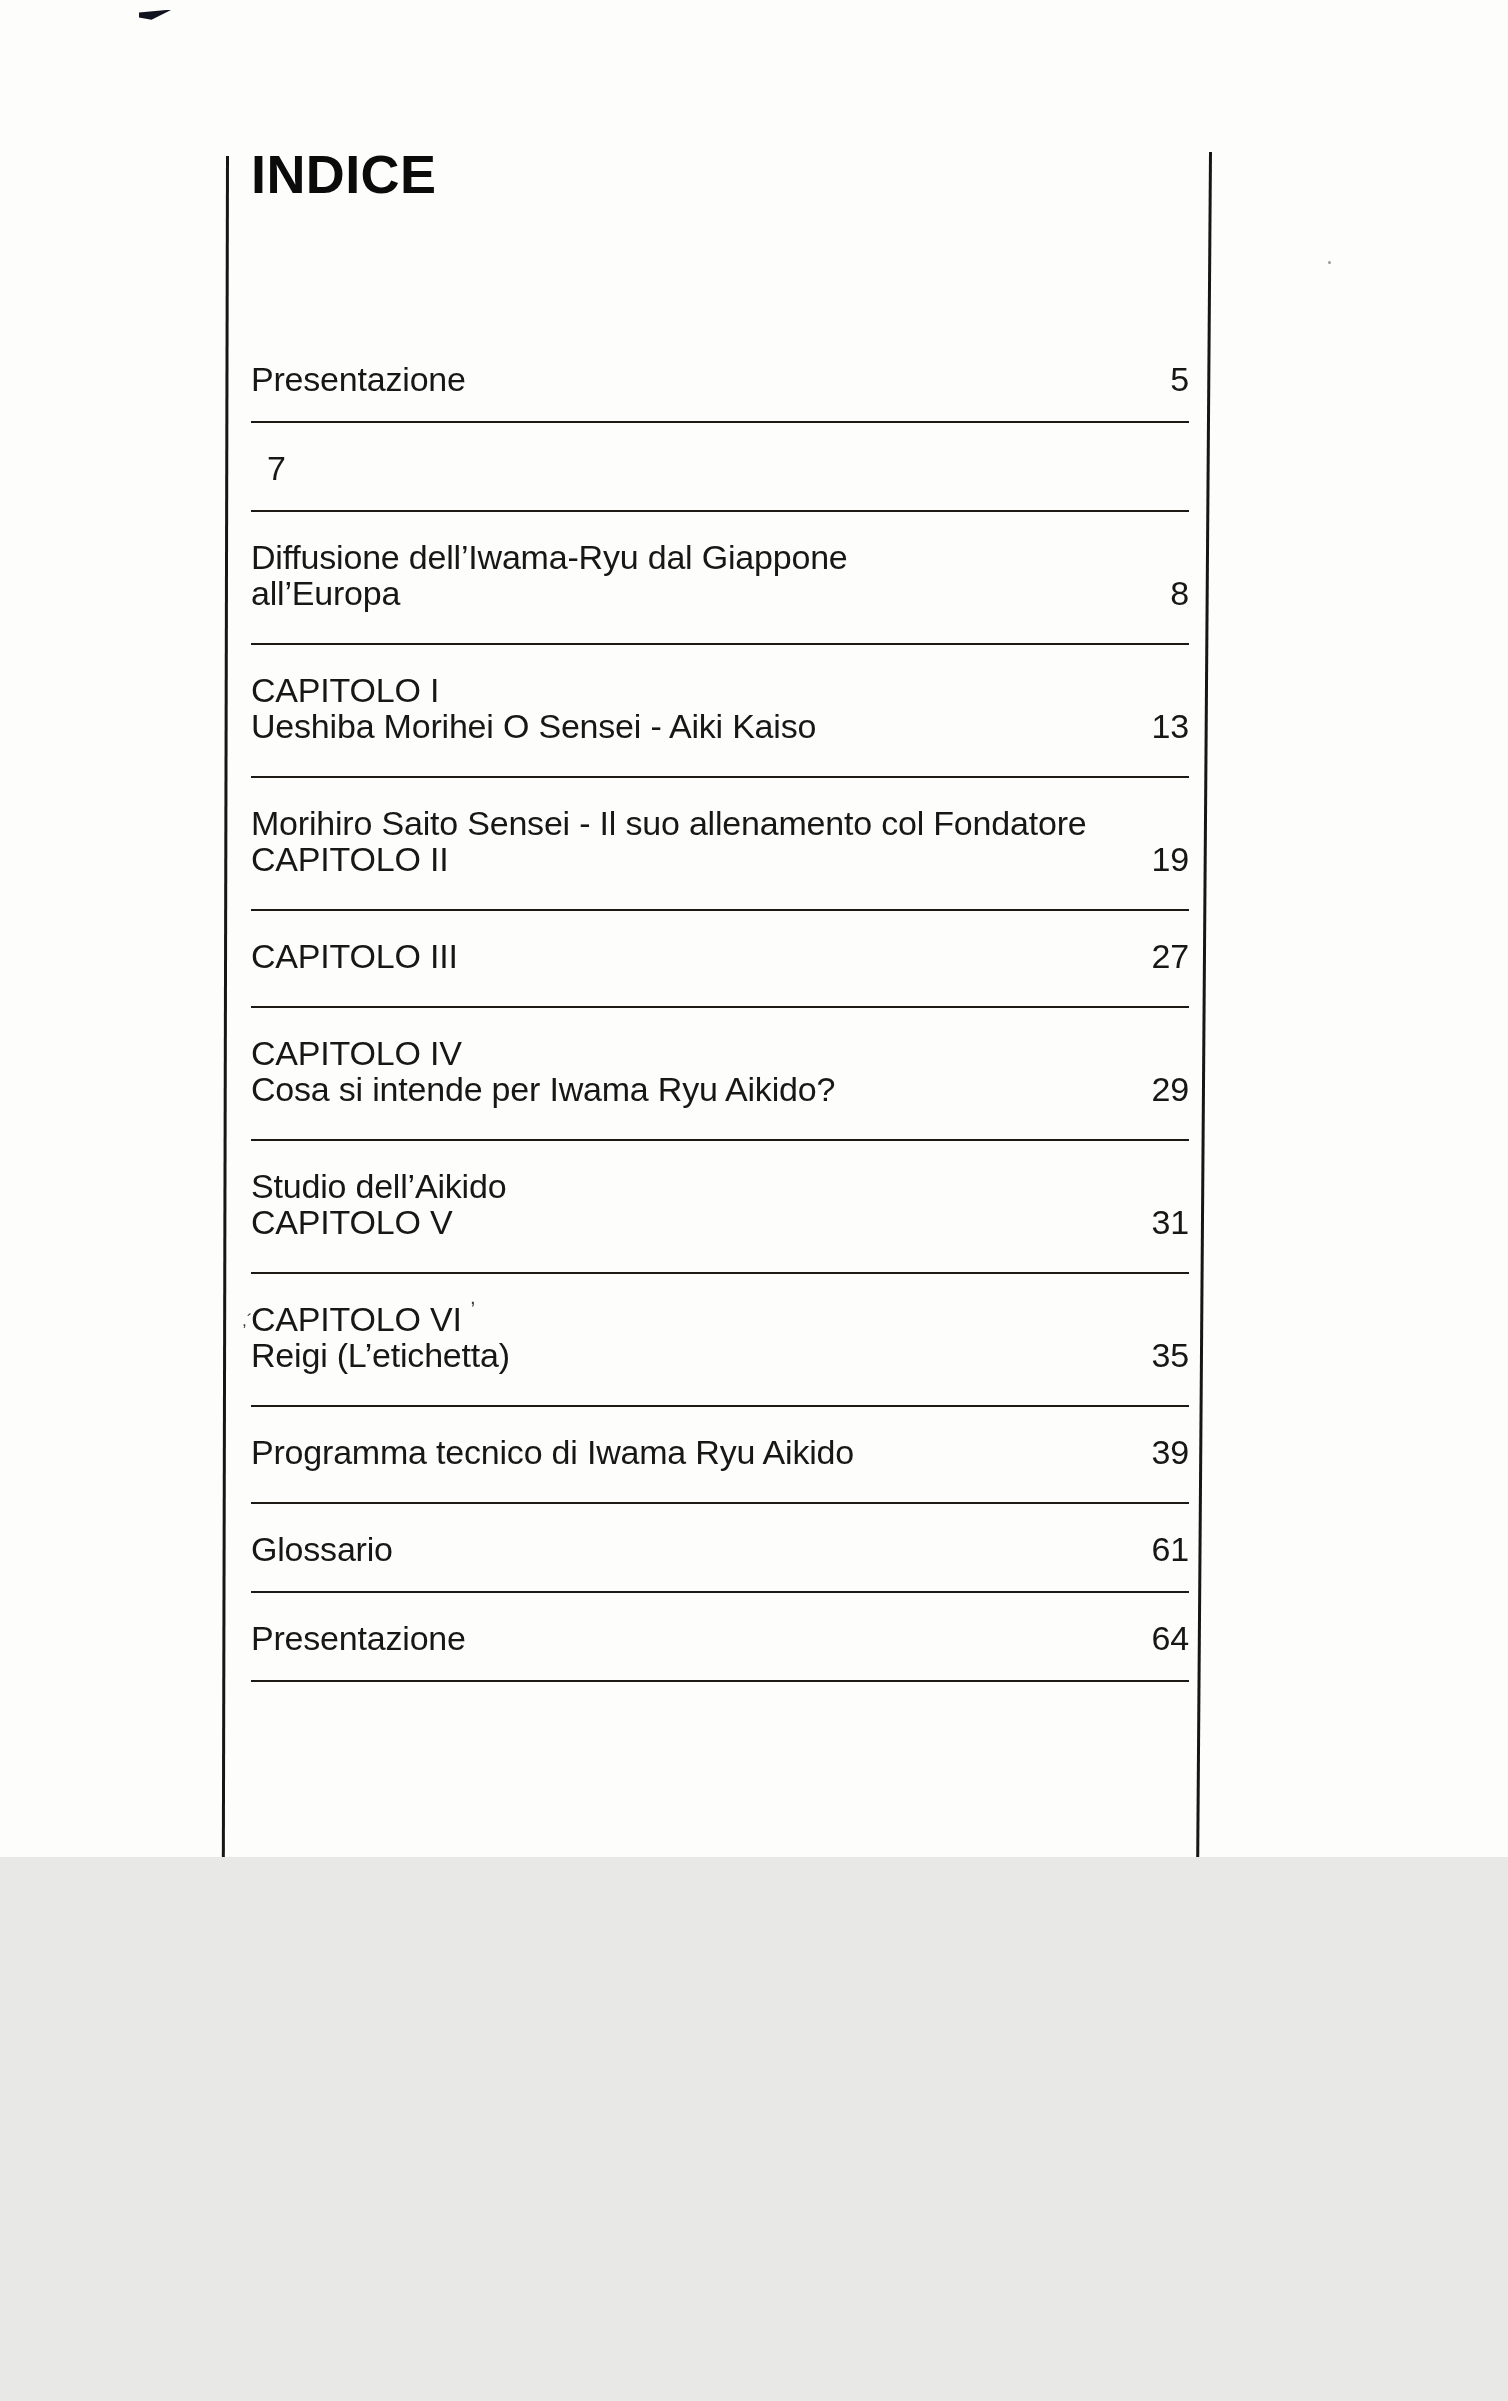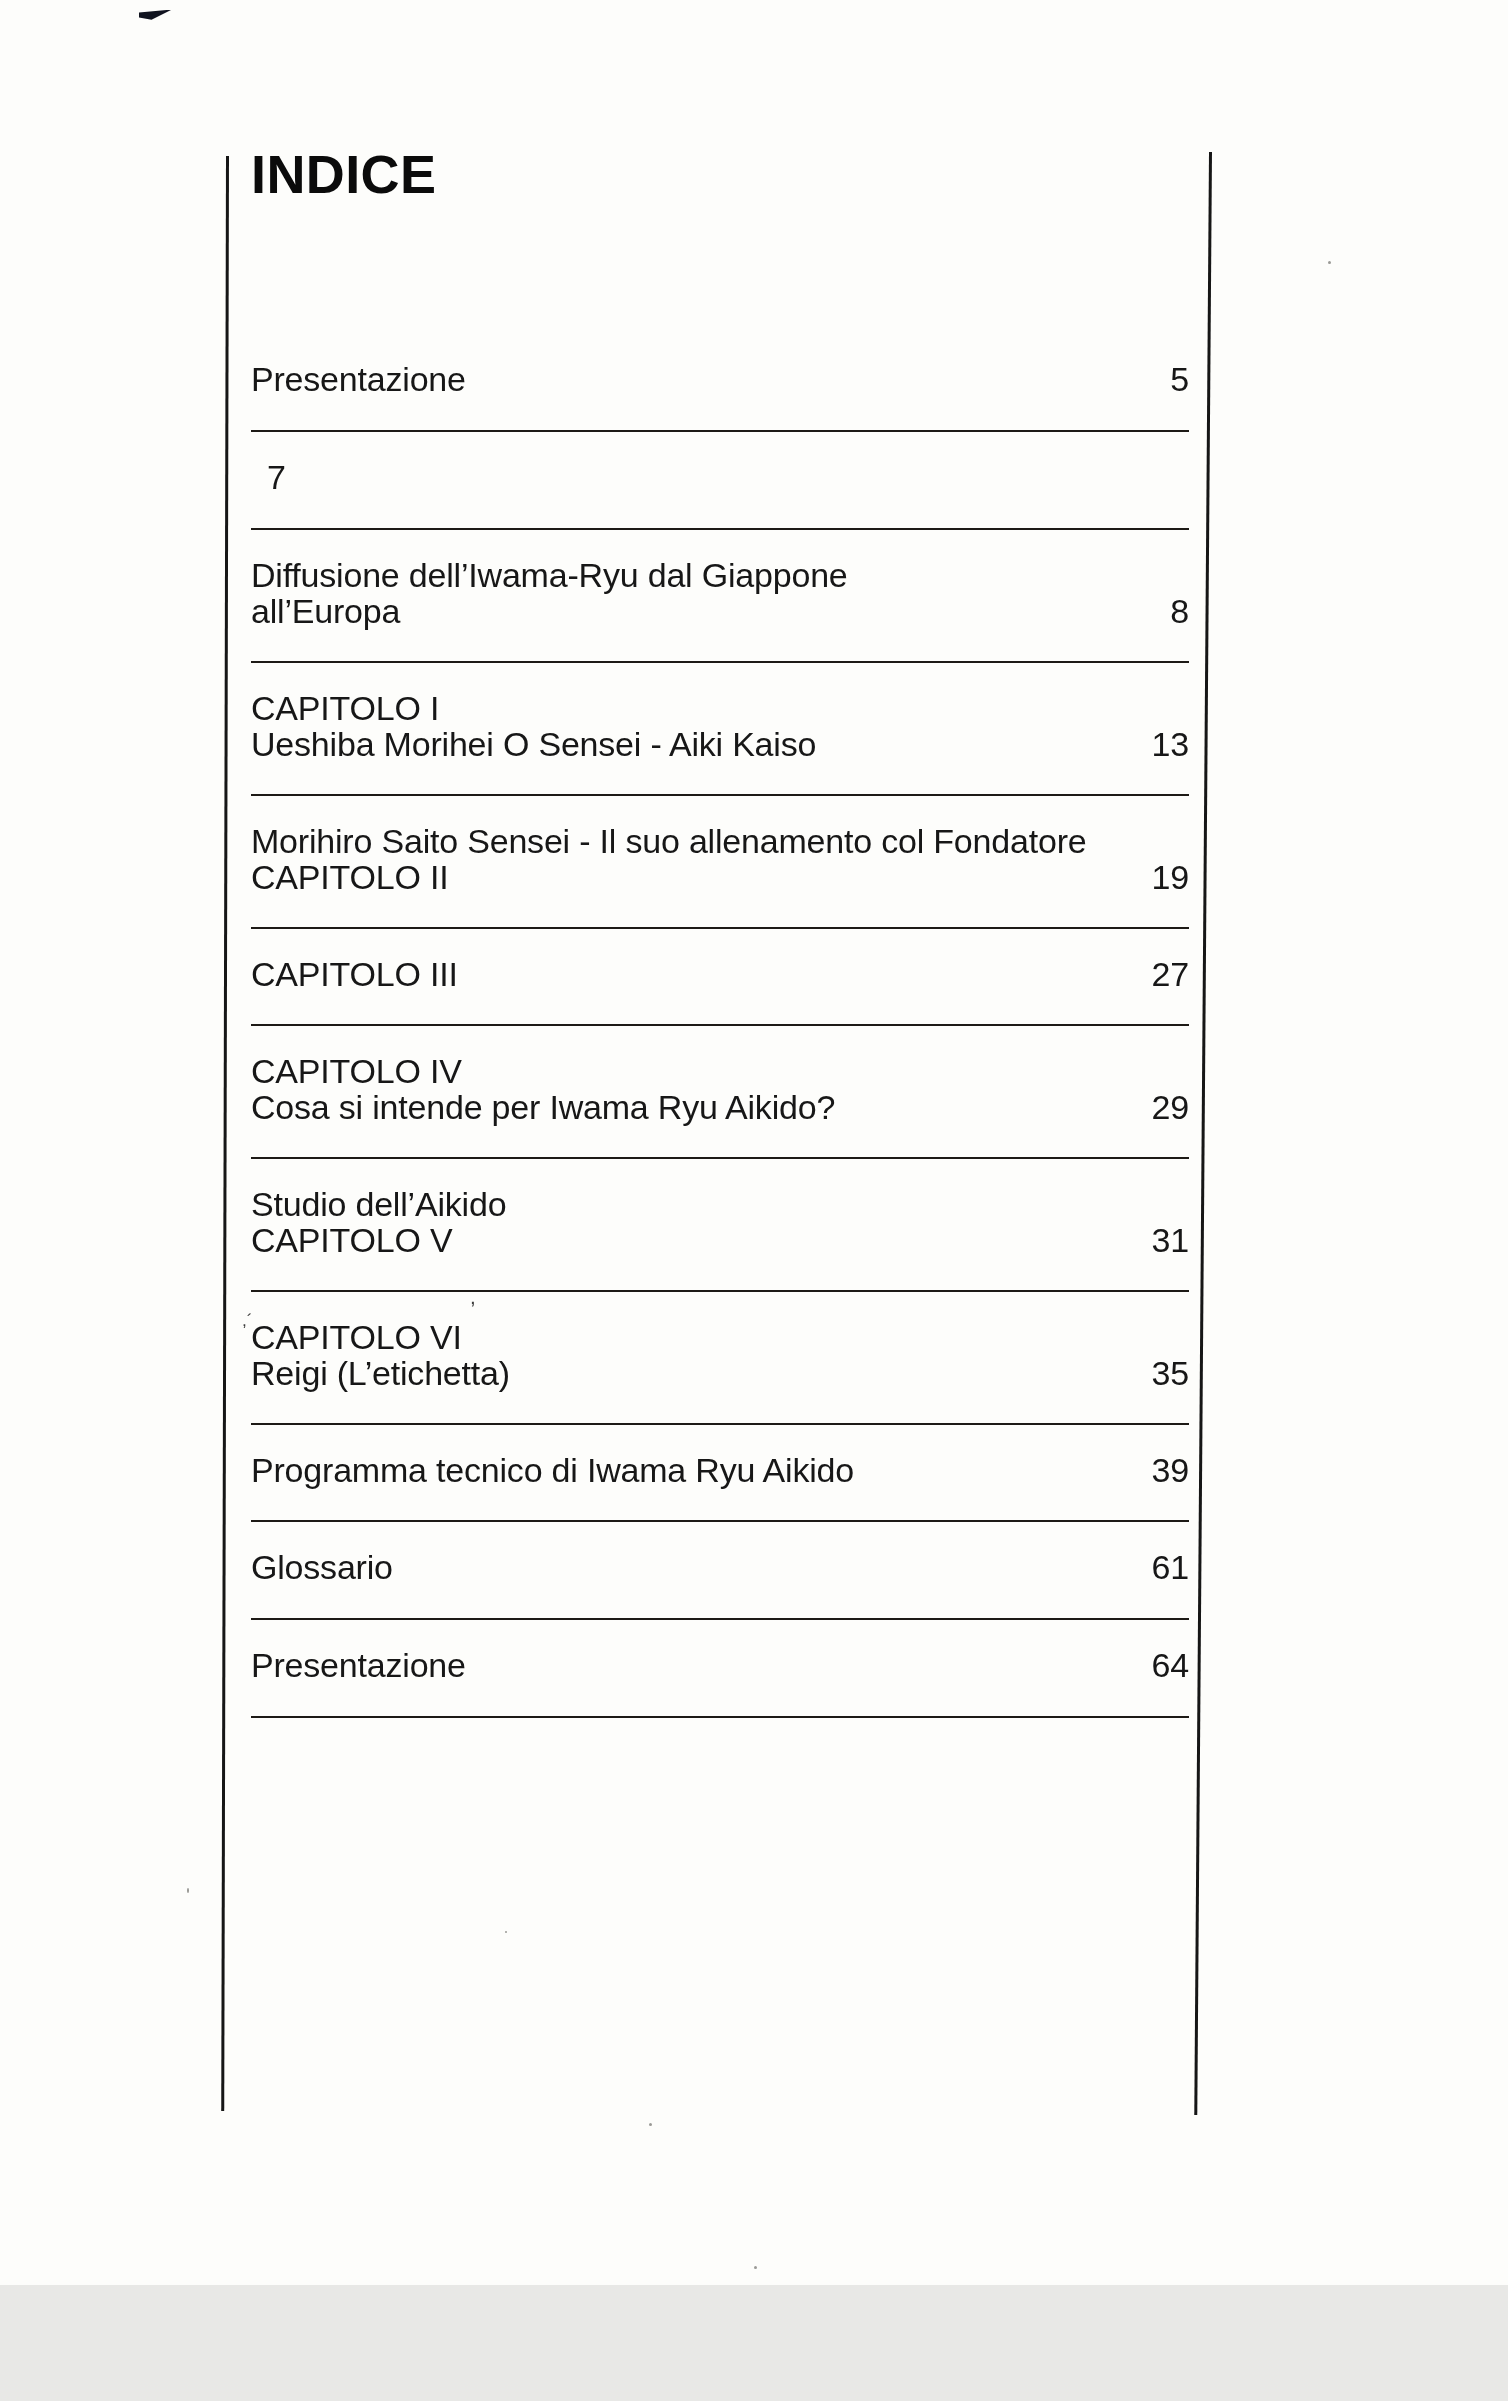--- a/index.html
+++ b/index.html
@@ -3,21 +3,21 @@
 <meta charset="utf-8">
 <style>
   html, body {
     margin: 0;
     padding: 0;
     background: #e8e8e6;
   }
   .page {
     position: relative;
     width: 1509px;
-    height: 2285px;
+    height: 1857px;
     background: #fdfdfb;
     overflow: hidden;
     font-family: "Liberation Sans", "DejaVu Sans", sans-serif;
     color: #171717;
   }
   
   .vline {
     position: absolute;
     width: 3.2px;
     background: #161616;
@@ -67,21 +67,21 @@
   }
   .toc {
     margin-top: 133px;
   }
   .toc-entry {
     display: flex;
     align-items: flex-end;
     padding-top: 27px;
     border-bottom: 2.4px solid #1d1a16;
   }
-  .toc-entry.single { padding-bottom: 33px; }
+  .toc-entry.single { padding-bottom: 24px; }
   .toc-entry.double { padding-bottom: 32px; }
   .toc-lines {
     flex: 1 1 auto;
     min-width: 0;
   }
   .toc-line {
     font-size: 34px;
     line-height: 36px;
     letter-spacing: -0.2px;
     white-space: nowrap;

